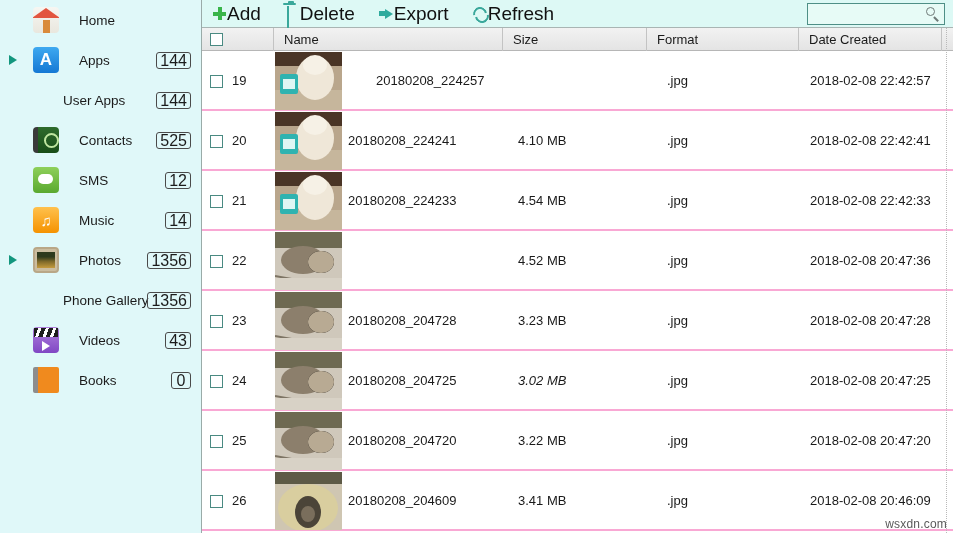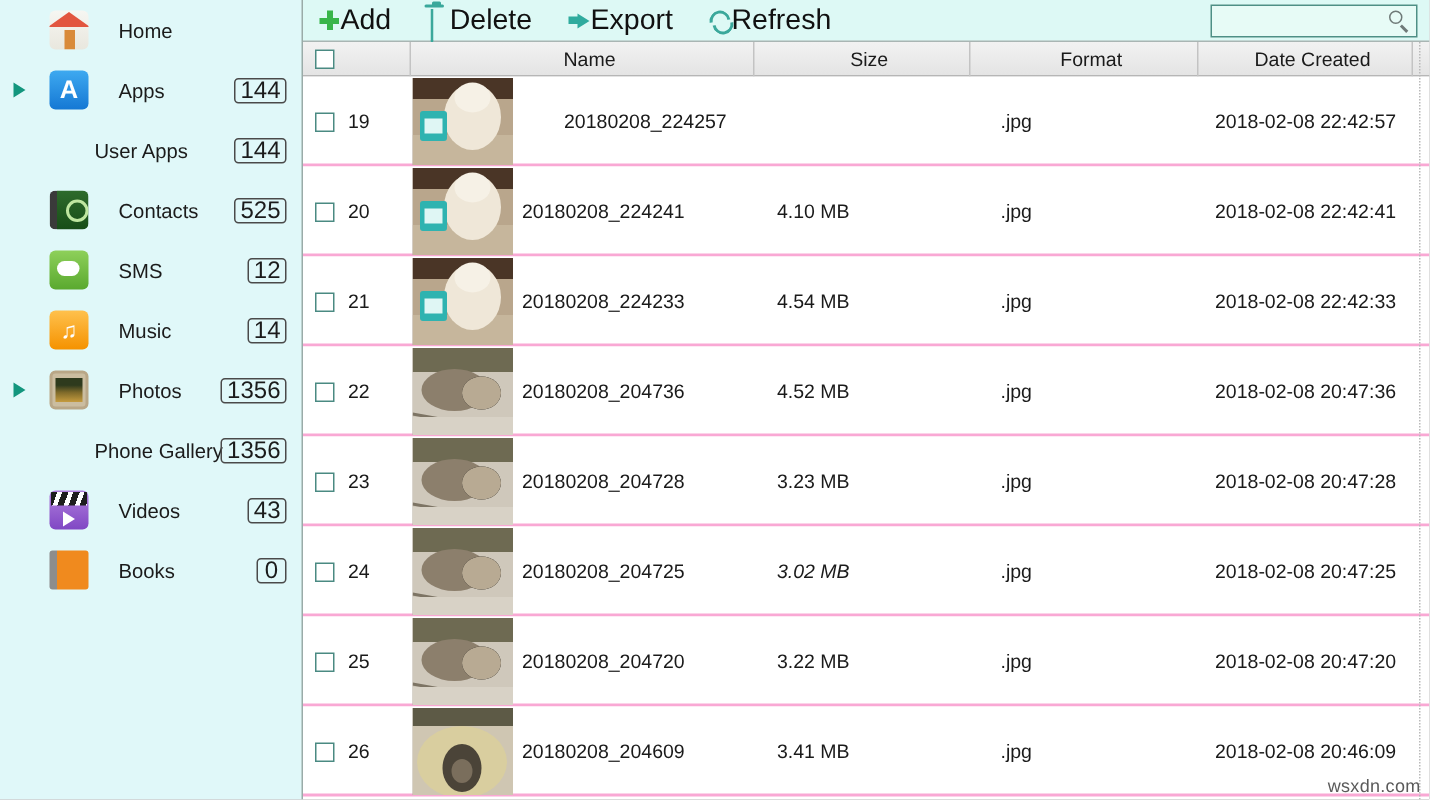--- a/index.html
+++ b/index.html
@@ -8,21 +8,21 @@
     margin: 0; padding: 0;
     width: 953px; height: 533px;
     overflow: hidden;
     font-family: "Liberation Sans", sans-serif;
     background: #ffffff;
   }
   #app {
     position: relative;
     width: 953px; height: 533px;
     display: flex;
-    background: #404040;
+    background: #bef264;
   }
 
   
   #sidebar {
     width: 202px;
     height: 533px;
     background: #e0f8f9;
     border-right: 1px solid #9aaba8;
     position: relative;
     flex: 0 0 202px;
@@ -273,21 +273,20 @@
     position: relative;
   }
   .th {
     position: absolute;
     top: 0; height: 23px;
     line-height: 23px;
     font-size: 13px;
     color: #1a1a1a;
     padding-left: 10px;
     border-right: 1px solid #c3c3c3;
-    text-align: center;
   }
   .th.first { padding-left: 0; }
   #th-check-box {
     position: absolute; left: 8px; top: 5px;
     width: 13px; height: 13px;
     border: 1.5px solid #4a8a82;
     background: #ffffff;
   }
 
   #tbody {
@@ -506,21 +505,20 @@
             <svg width="67" height="58" viewBox="0 0 67 58">
               <rect width="67" height="58" fill="#cfc8bb"></rect>
               <rect y="0" width="67" height="16" fill="#6e6a52"></rect>
               <ellipse cx="28" cy="28" rx="22" ry="14" fill="#8c7f6c"></ellipse>
               <ellipse cx="46" cy="30" rx="13" ry="11" fill="#b5a territory"></ellipse>
               <ellipse cx="46" cy="30" rx="13" ry="11" fill="#b8aa93"></ellipse>
               <path d="M0 44 L67 56" stroke="#7d7464" stroke-width="2" fill="none"></path>
               <rect y="46" width="67" height="12" fill="#d8d2c6"></rect>
             </svg>
           </span>
-          <span class="cell" style="left: 146px;">20180208_204736</span>
           <span class="cell" style="left: 316px;">4.52 MB</span>
           <span class="cell" style="left: 465px;">.jpg</span>
           <span class="cell" style="left: 608px;">2018-02-08 20:47:36</span>
         </div>
         <div class="row">
           <span class="row-check"></span>
           <span class="row-idx">23</span>
           <span class="thumb">
             <svg width="67" height="58" viewBox="0 0 67 58">
               <rect width="67" height="58" fill="#cfc8bb"></rect>

